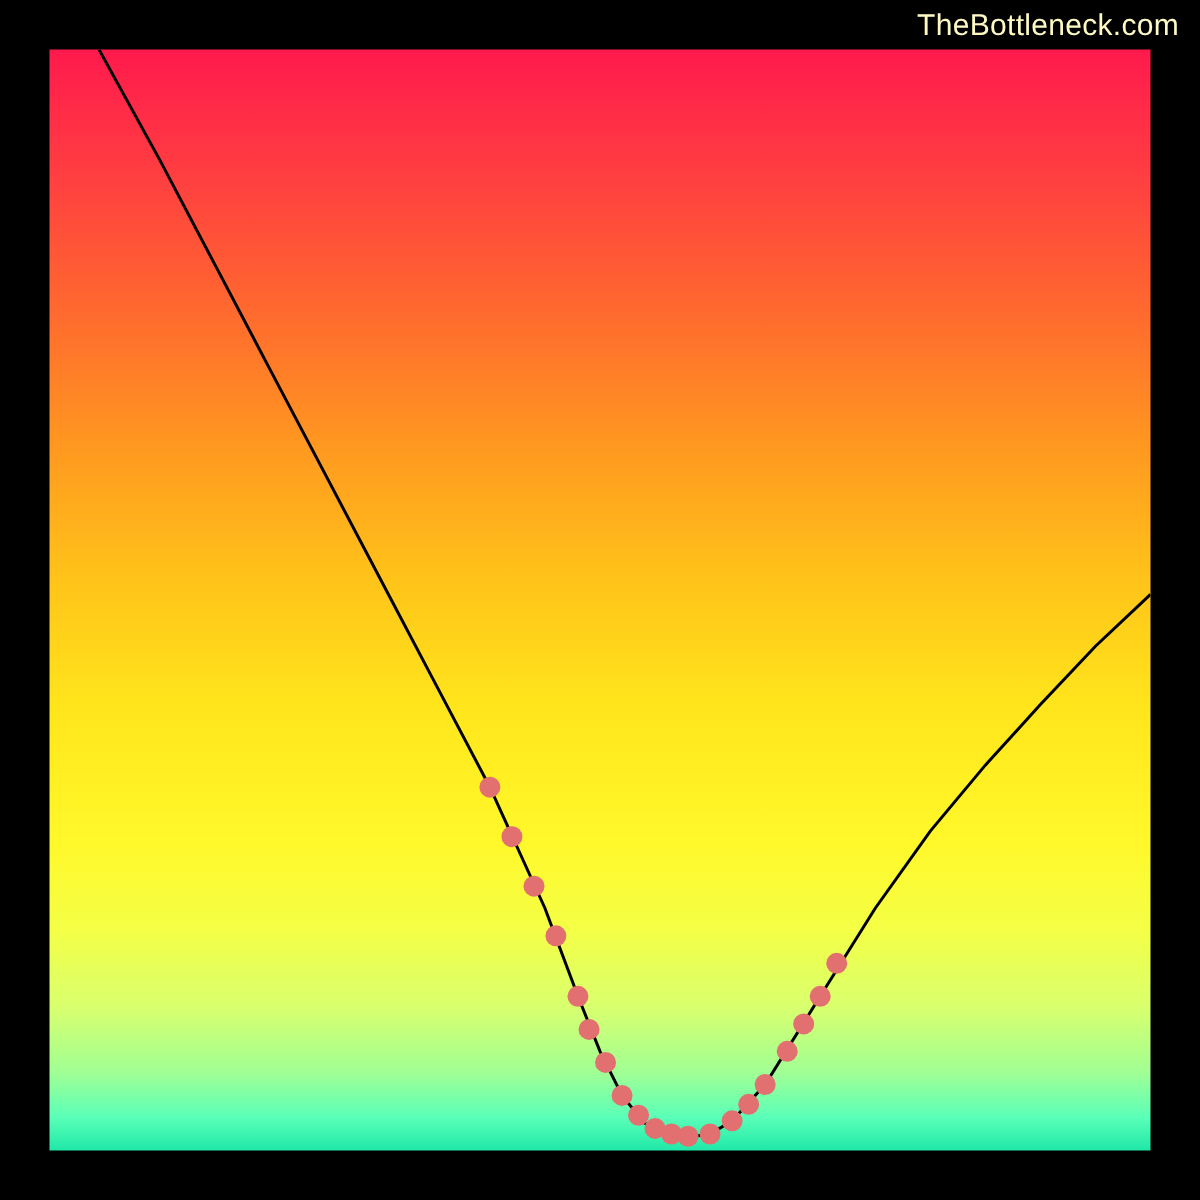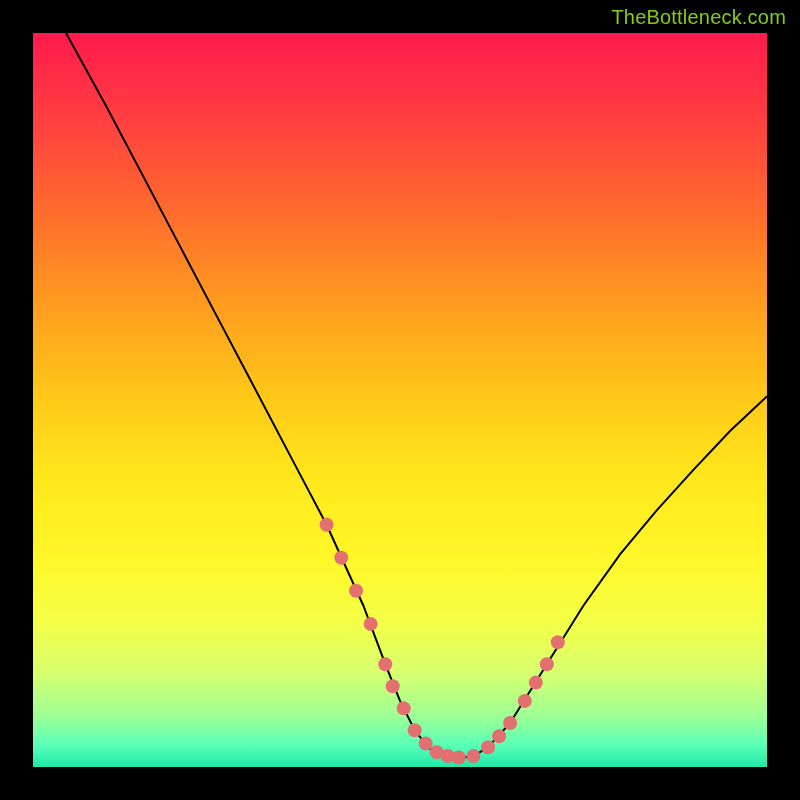--- a/index.html
+++ b/index.html
@@ -37,21 +37,21 @@
       #d8ff6e 87%,
       #9fff95 93%,
       #5affb8 97%,
       #20e8a8 100%
     );
   }
   .watermark {
     position: absolute;
     top: 6px;
     right: 14px;
-    color: #84cc16;
+    color: #fef9c3;
     font-size: 20px;
     font-weight: normal;
     letter-spacing: 0.2px;
   }
   svg.curve {
     position: absolute;
     top: 0;
     left: 0;
     width: 734px;
     height: 734px;

